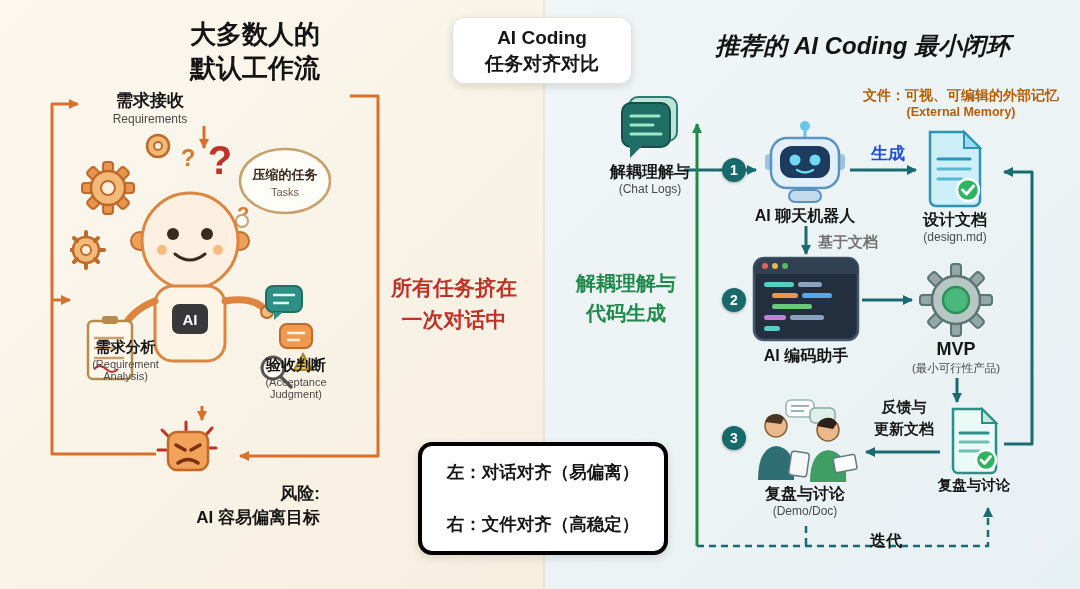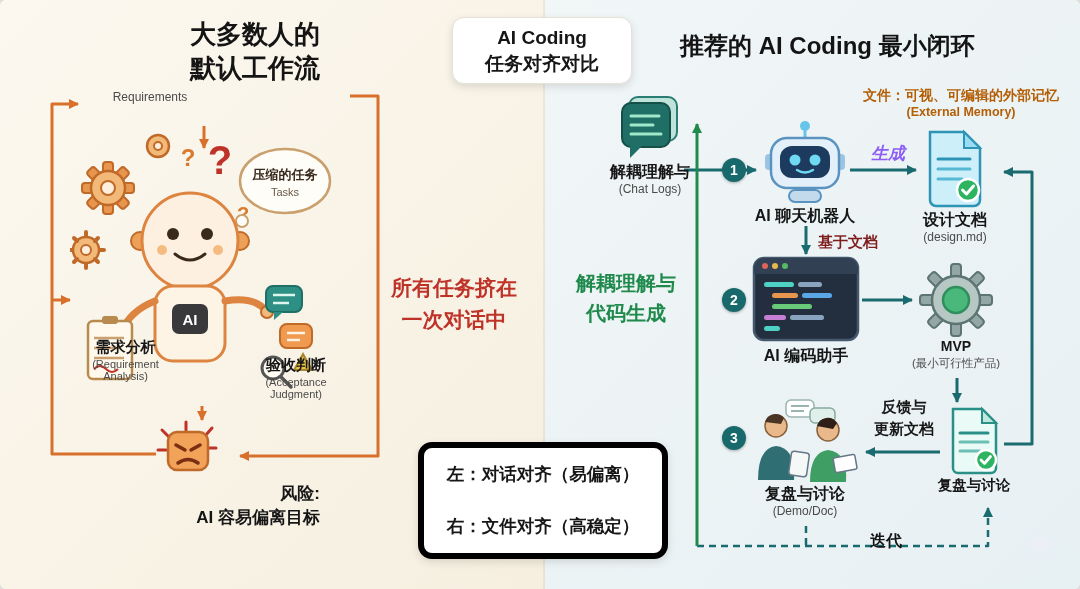--- a/index.html
+++ b/index.html
@@ -1,44 +1,44 @@
 <!DOCTYPE html>
 <html><head>
 <meta charset="utf-8">
 <style>
   * { margin:0; padding:0; box-sizing:border-box; }
   body { font-family:"Liberation Sans","DejaVu Sans",sans-serif; background:#ddd; }
-  .canvas { position:relative; width:1080px; height:589px; overflow:hidden; background:#f7f3e9;border-radius:6px; }
+  .canvas { position:relative; width:1080px; height:589px; overflow:hidden; background:#f7f3e9; }
   .abs { position:absolute; }
   .c { text-align:center; }
   .bg-left { position:absolute; left:0; top:0; width:545px; height:589px;
              background:linear-gradient(135deg,#fcf8ef 0%,#f6efe0 100%); }
   .bg-right { position:absolute; left:545px; top:0; width:535px; height:589px;
               background:linear-gradient(135deg,#f1f6f7 0%,#e7f0f3 100%); }
   .divider { position:absolute; left:543px; top:0; width:2px; height:589px; background:rgba(0,0,0,0.05); }
   svg.overlay { position:absolute; left:0; top:0; }
   svg { font-family:inherit; }
   .left-title { left:120px; top:18px; width:270px; text-align:center;
                 font-size:26px; font-weight:700; color:#141414; line-height:1.3; }
   .badge { left:452px; top:17px; width:180px; background:#fff; border:1px solid #e7e2d8;
            border-radius:12px; box-shadow:0 3px 8px rgba(0,0,0,0.12); padding:7px 6px;
            text-align:center; font-size:19px; font-weight:700; color:#161616; line-height:1.35; }
-  .right-title { left:680px; top:30px; width:330px; text-align:left;
-                 font-size:24px; font-weight:700; color:#141414; }
+  .right-title { left:680px; top:30px; width:330px; text-align:right;
+                 font-size:24px; font-weight:700; color:#141414;font-style:italic; }
   .zh { font-weight:700; font-size:16px; color:#161616; line-height:1.25; }
   .zh-lg { font-weight:700; font-size:17px; color:#161616; line-height:1.3; }
   .en { font-size:12px; color:#4a4a4a; line-height:1.15; margin-top:1px; }
   .red-note { left:380px; top:272px; width:148px; text-align:center; color:#bf3228;
               font-size:21px; font-weight:700; line-height:1.5; }
   .green-note { left:560px; top:268px; width:132px; text-align:center; color:#1f8a4c;
                 font-size:20px; font-weight:700; line-height:1.5; }
   .memory-note { left:845px; top:86px; width:232px; text-align:center; color:#b45f06; line-height:1.3; }
   .memory-note .l1 { font-size:14px; font-weight:700; }
   .memory-note .l2 { font-size:12.5px; font-weight:700; }
-  .legend-box { left:418px; top:442px; width:250px; background:#fff; border:6px solid #000000;
+  .legend-box { left:418px; top:442px; width:250px; background:#fff; border:4px solid #000000;
                 border-radius:14px; box-shadow:0 3px 8px rgba(0,0,0,0.12); padding:15px 10px;
                 text-align:center; }
   .legend-box .row { font-size:17.5px; font-weight:700; color:#161616; line-height:1.35; }
   .legend-box .row + .row { margin-top:28px; }
   .risk { left:90px; top:482px; width:230px; text-align:right; font-size:17px;
           font-weight:700; color:#161616; line-height:1.4; }
   .num-badge { width:24px; height:24px; border-radius:50%; background:#17696b; color:#fff;
                font-weight:700; font-size:14px; display:flex; align-items:center;
                justify-content:center; box-shadow:0 1px 3px rgba(0,0,0,0.3); }
 </style>
@@ -88,20 +88,21 @@
   </div>
 
   <div class="abs badge">
     <div>AI Coding</div>
     <div>任务对齐对比</div>
   </div>
 
   <div class="abs right-title">推荐的 AI Coding 最小闭环</div>
 
   <div class="abs c" style="left:90px; top:90px; width:120px;">
+    <div class="zh-lg">需求接收</div>
     <div class="en">Requirements</div>
   </div>
 
   <div class="abs" style="left:70px; top:126px;">
     <svg width="266" height="315" viewBox="0 0 266 315">
 
       <g>
         <g fill="#e8954e" stroke="#c06a2a" stroke-width="2">
           <rect x="33" y="36" width="10" height="12" rx="3"></rect>
             <rect x="33" y="76" width="10" height="12" rx="3"></rect>
@@ -275,39 +276,39 @@
       <circle cx="32" cy="42" r="5.5" fill="#6fd8f2"></circle>
       <circle cx="52" cy="42" r="5.5" fill="#6fd8f2"></circle>
       <path d="M 34 52 Q 42 57 50 52" stroke="#6fd8f2" stroke-width="2.5" fill="none" stroke-linecap="round"></path>
       <rect x="26" y="72" width="32" height="12" rx="6" fill="#c3d9ec" stroke="#5b93c0" stroke-width="2"></rect>
     </svg>
   </div>
   <div class="abs c" style="left:750px; top:206px; width:110px;">
     <div class="zh">AI 聊天机器人</div>
   </div>
 
-  <div class="abs c" style="left:860px; top:142px; width:56px; font-size:17px; font-weight:700; color:#8b5cf6;font-style:italic;">生成</div>
+  <div class="abs c" style="left:860px; top:142px; width:56px; font-size:17px; font-weight:700; color:#1d4ed8;">生成</div>
 
   <div class="abs" style="left:922px; top:128px;">
     <svg width="64" height="80" viewBox="0 0 64 80">
       <path d="M 8 4 H 42 L 58 20 V 72 a6 6 0 0 1 -6 6 H 14 a6 6 0 0 1 -6 -6 Z" fill="#cdeffa" stroke="#2d94b5" stroke-width="2.5"></path>
       <path d="M 42 4 L 42 20 H 58 Z" fill="#9adcf2" stroke="#2d94b5" stroke-width="2"></path>
       <line x1="16" y1="31" x2="48" y2="31" stroke="#2d94b5" stroke-width="3" stroke-linecap="round"></line>
       <line x1="16" y1="41" x2="48" y2="41" stroke="#57b8d4" stroke-width="3" stroke-linecap="round"></line>
       <line x1="16" y1="51" x2="40" y2="51" stroke="#57b8d4" stroke-width="3" stroke-linecap="round"></line>
       <circle cx="46" cy="62" r="11" fill="#2eb360" stroke="#ffffff" stroke-width="2.5"></circle>
       <path d="M 40.5 62 l 4 4 l 7 -8" stroke="#ffffff" stroke-width="3" fill="none" stroke-linecap="round" stroke-linejoin="round"></path>
     </svg>
   </div>
   <div class="abs c" style="left:905px; top:210px; width:100px;">
     <div class="zh">设计文档</div>
     <div class="en">(design.md)</div>
   </div>
 
-  <div class="abs" style="left:818px; top:233px; width:90px; font-size:15px; font-weight:700; color:#7f1d1d;">基于文档</div>
+  <div class="abs" style="left:818px; top:233px; width:90px; font-size:15px; font-weight:700; color:#737373;">基于文档</div>
 
   <div class="abs num-badge" style="left:722px; top:288px;">2</div>
 
   <div class="abs" style="left:752px; top:256px;">
     <svg width="108" height="86" viewBox="0 0 108 86">
       <rect x="2" y="2" width="104" height="82" rx="10" fill="#232f3e" stroke="#45586e" stroke-width="2.5"></rect>
       <path d="M 2 12 a10 10 0 0 1 10 -10 h 84 a10 10 0 0 1 10 10 v 6 H 2 Z" fill="#314052"></path>
       <circle cx="13" cy="10" r="3" fill="#e0635a"></circle>
       <circle cx="23" cy="10" r="3" fill="#e8b84b"></circle>
       <circle cx="33" cy="10" r="3" fill="#57b865"></circle>
@@ -337,21 +338,21 @@
             <rect x="33" y="58" width="10" height="16" rx="3"></rect>
           <rect x="2" y="33" width="16" height="10" rx="3"></rect>
             <rect x="58" y="33" width="16" height="10" rx="3"></rect>
         </g>
       </g>
       <circle cx="38" cy="38" r="24" fill="#b7c8c4" stroke="#5c7472" stroke-width="2.5"></circle>
       <circle cx="38" cy="38" r="13" fill="#49b87a" stroke="#2e8f5a" stroke-width="2.5"></circle>
     </svg>
   </div>
   <div class="abs c" style="left:898px; top:338px; width:116px;">
-    <div class="zh" style="font-size:14px;">MVP</div>
+    <div class="zh" style="font-size:18px;">MVP</div>
     <div class="en" style="font-size:11.5px;">(最小可行性产品)</div>
   </div>
 
   <div class="abs c" style="left:866px; top:396px; width:76px; font-size:15px; font-weight:700; color:#161616; line-height:1.45;">
     <div>反馈与</div>
     <div>更新文档</div>
   </div>
 
   <div class="abs" style="left:946px; top:406px;">
     <svg width="56" height="70" viewBox="0 0 56 70">

